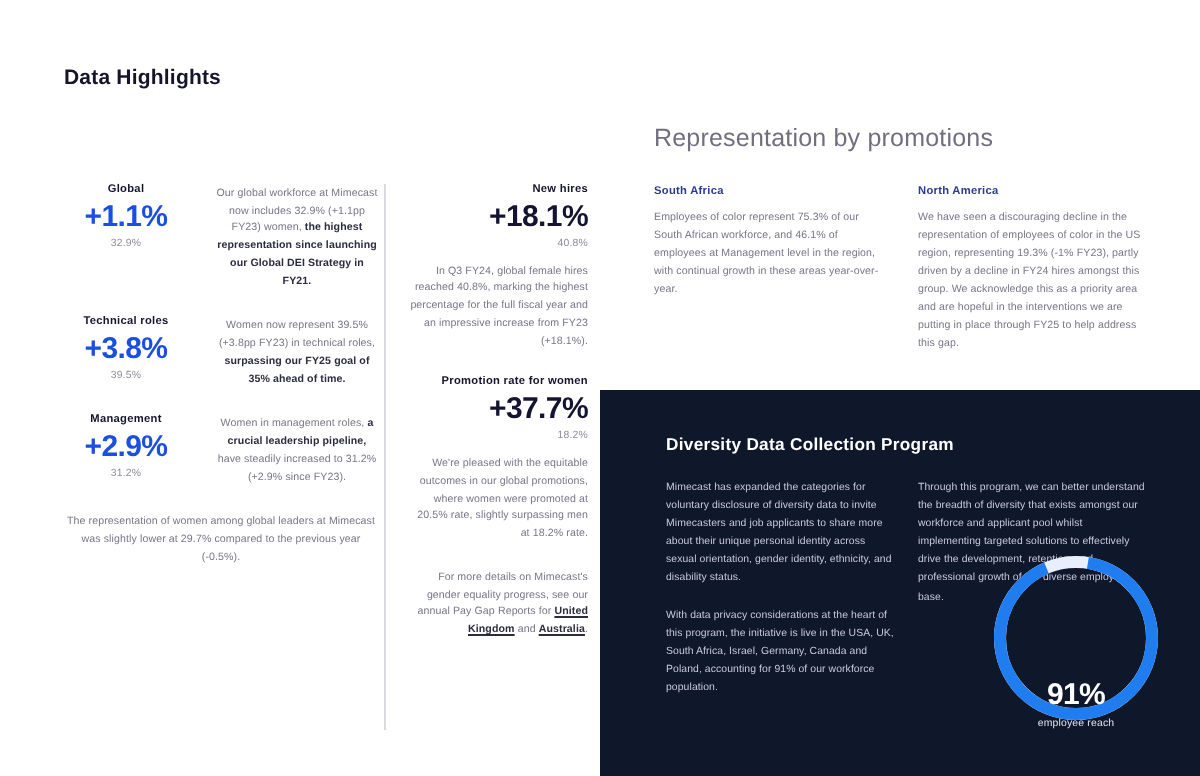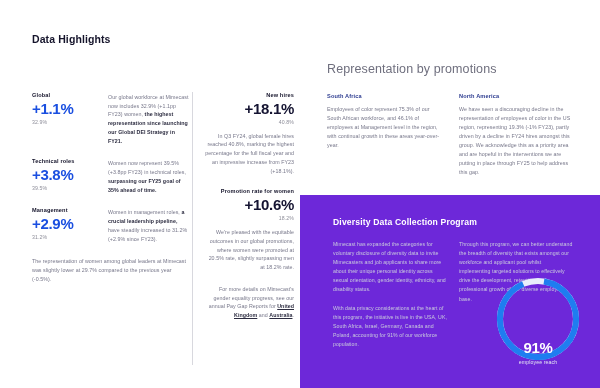--- a/index.html
+++ b/index.html
@@ -43,21 +43,21 @@
   .metric-value.navy { color: #141331; }
   .metric-sub {
     font-size: 5.2px; color: #8d8d99; margin-top: 2px; letter-spacing: .1px;
   }
   .metric-body {
     font-size: 5.3px; line-height: 1.65; color: #77778a; letter-spacing: .05px;
   }
   .metric-body b { color: #2c2c40; font-weight: bold; }
 
   
-  .m-row { display: flex; gap: 14px; margin-bottom: 13px; }
+  .m-row { display: flex; gap: 14px; margin-bottom: 13px; text-align: center; }
   .m-row .m-key { width: 62px; flex: 0 0 62px; }
   .m-row .m-copy { flex: 1; padding-top: 1px; }
 
   .stack-block { margin-bottom: 13px; }
   .stack-block .metric-body { margin-top: 7px; }
 
   .link {
     color: #2c2c40; font-weight: bold; text-decoration: underline;
   }
 
@@ -66,21 +66,21 @@
   .eth-col { width: 118px; }
   .eth-title {
     font-size: 5.6px; font-weight: bold; color: #2b3a8f;
     margin-bottom: 6px; letter-spacing: .15px;
   }
   .eth-body { font-size: 5.3px; line-height: 1.7; color: #77778a; letter-spacing: .05px; }
 
   
   .panel {
     position: absolute; left: 300px; top: 195px; width: 300px; height: 193px;
-    background: #6d28d9;
+    background: #0f172a;
   }
   .panel-title {
     position: absolute; left: 33px; top: 22px;
     font-size: 8.6px; font-weight: bold; color: #ffffff; letter-spacing: .15px;
   }
   .panel-cols { position: absolute; left: 33px; top: 45px; width: 240px; display: flex; gap: 12px; }
   .panel-col { width: 114px; }
   .panel-body {
     font-size: 5.2px; line-height: 1.75; color: #c9c9dd; letter-spacing: .05px;
   }
@@ -149,21 +149,21 @@
 
       <div class="stack-block">
         <div class="metric-label">New hires</div>
         <div class="metric-value navy">+18.1%</div>
         <div class="metric-sub">40.8%</div>
         <div class="metric-body">In Q3 FY24, global female hires reached 40.8%, marking the highest percentage for the full fiscal year and an impressive increase from FY23 (+18.1%).</div>
       </div>
 
       <div class="stack-block">
         <div class="metric-label">Promotion rate for women</div>
-        <div class="metric-value navy">+10.6%</div>
+        <div class="metric-value navy">+37.7%</div>
         <div class="metric-sub">18.2%</div>
         <div class="metric-body">We're pleased with the equitable outcomes in our global promotions, where women were promoted at 20.5% rate, slightly surpassing men at 18.2% rate.</div>
       </div>
 
       <div class="metric-body"><span>For more details on Mimecast's gender equality progress, see our annual Pay Gap Reports for </span><a class="link" href="#">United Kingdom</a><span> and </span><a class="link" href="#">Australia</a><span>.</span></div>
 
     </div>
   </div>
 
   <div class="eth-area">

